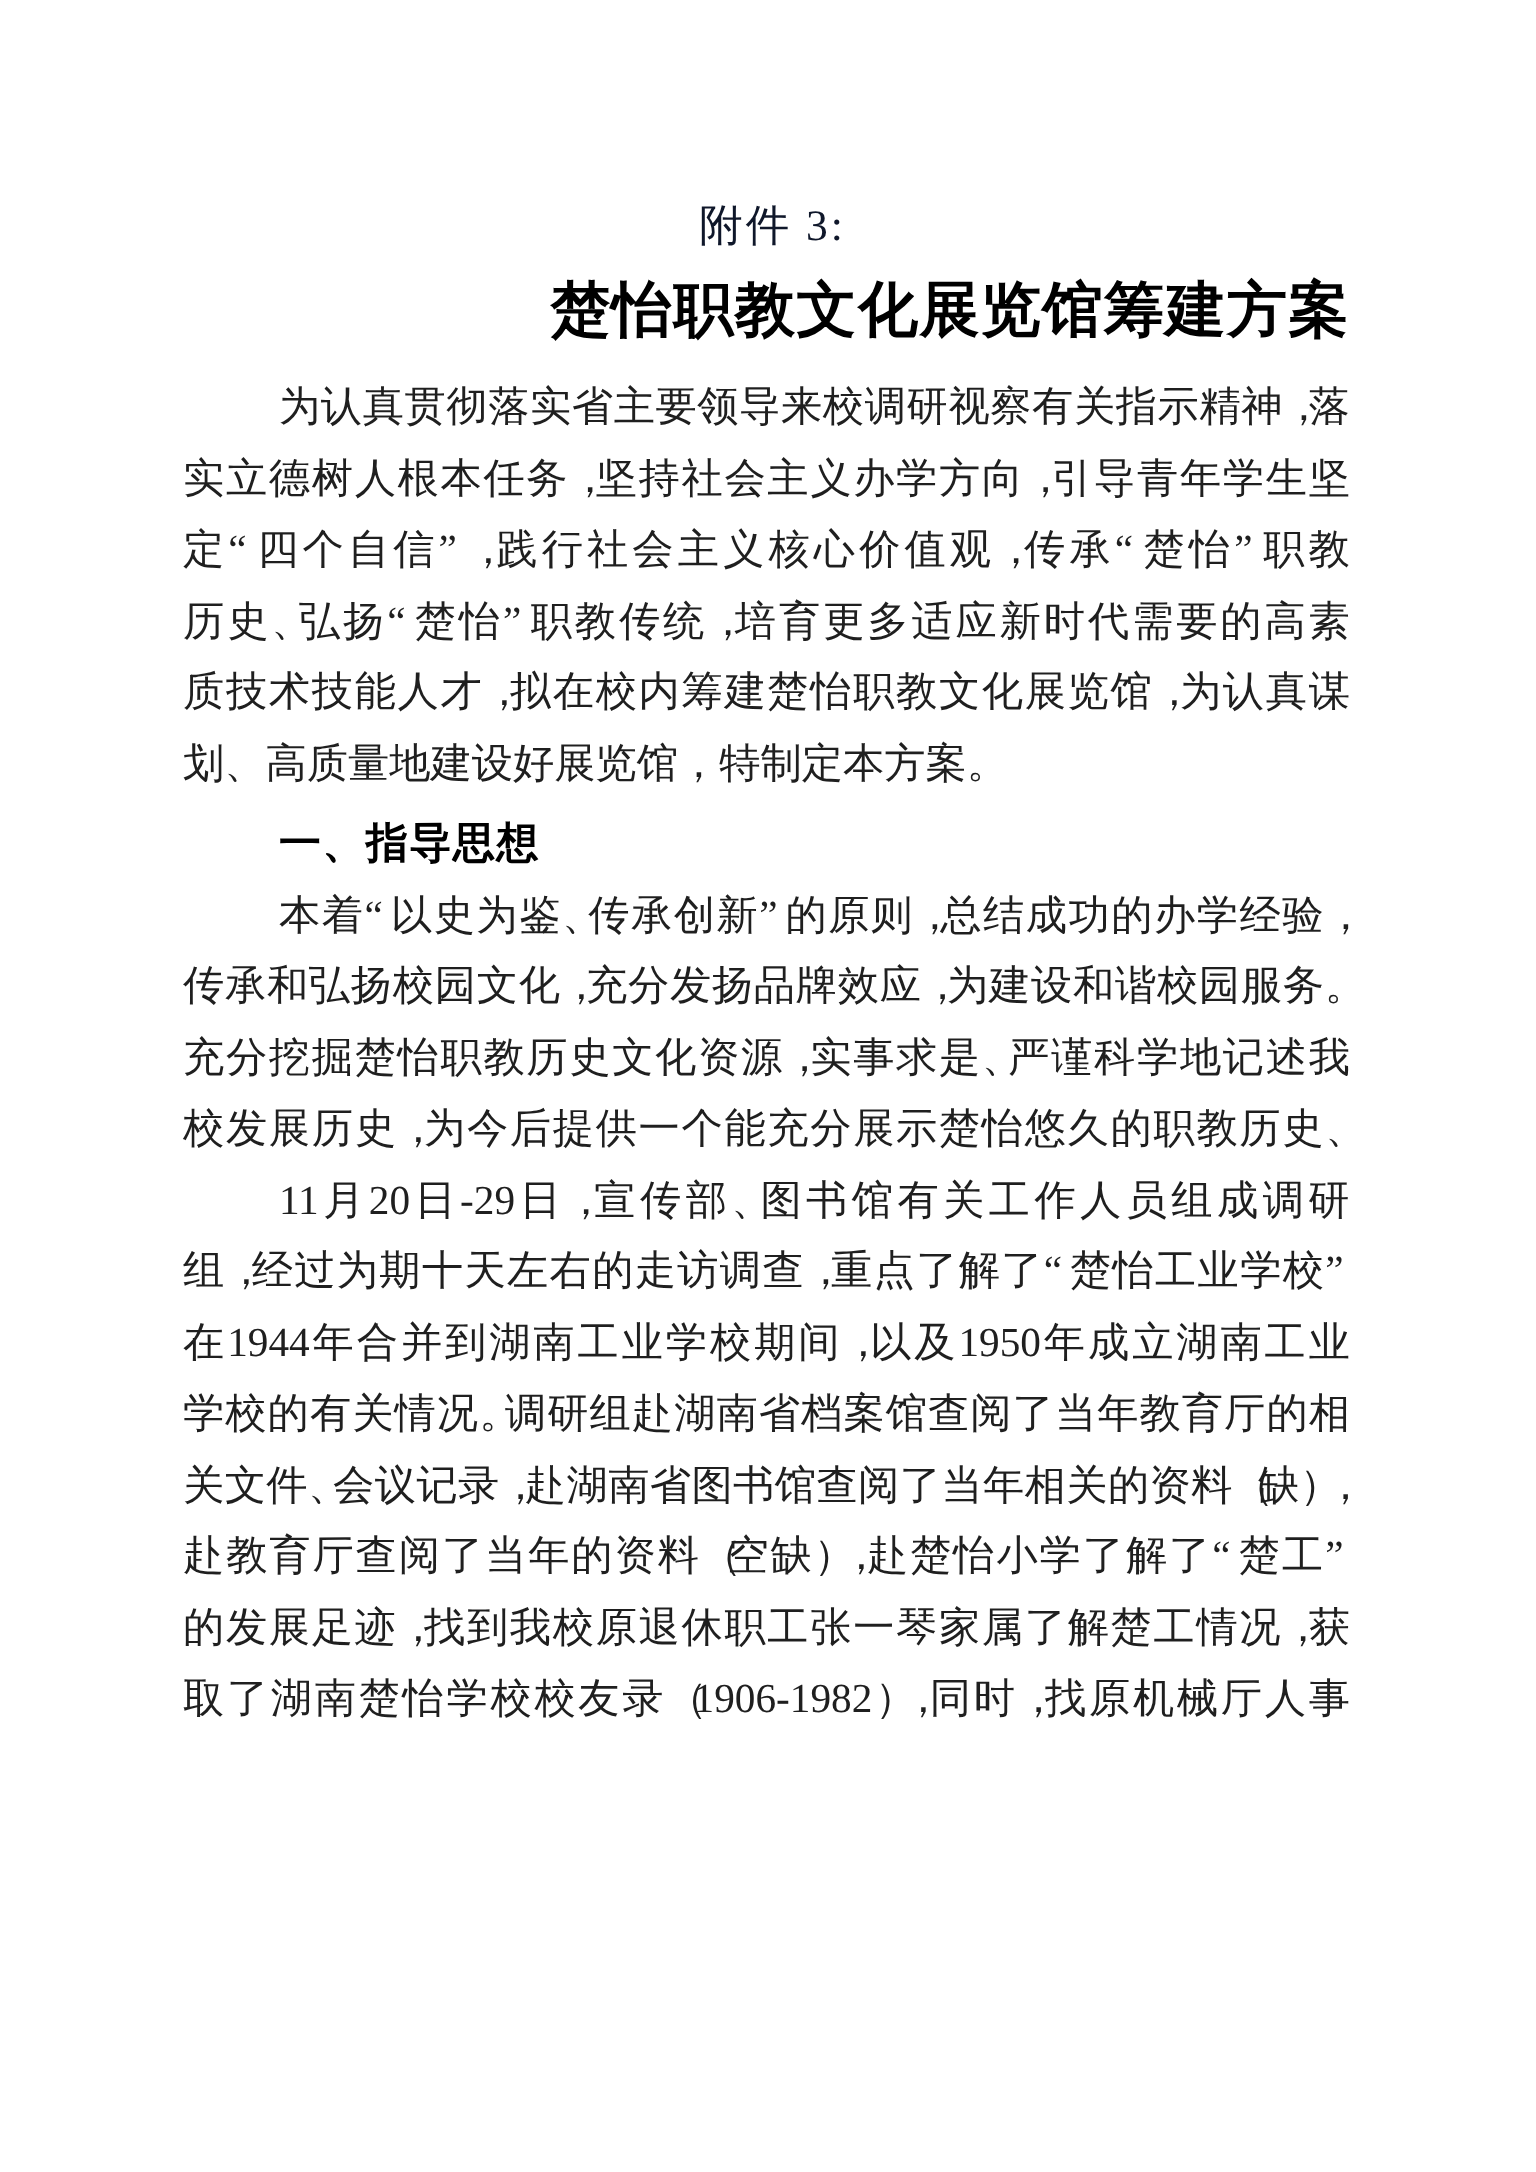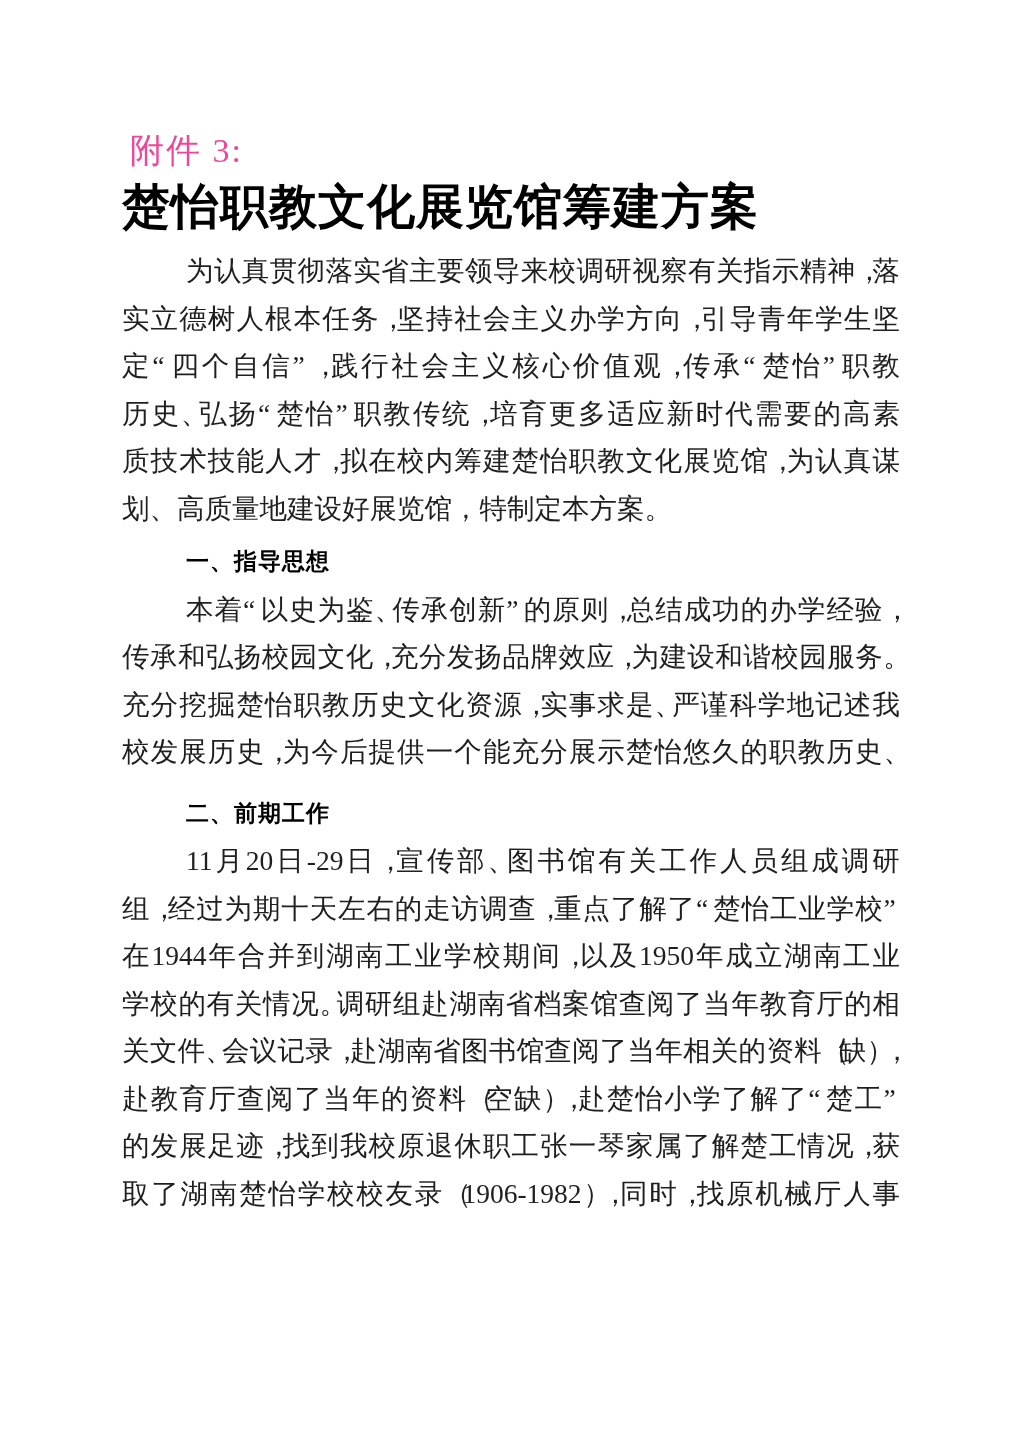--- a/index.html
+++ b/index.html
@@ -14,30 +14,31 @@
     position: relative;
     width: 1024px;
     height: 1448px;
     background: #ffffff;
     color: #1f1f1f;
     font-family: "Liberation Serif", "DejaVu Serif", serif;
     box-sizing: border-box;
     padding: 134px 124px 0 122px;
   }
   .attachment {
-    font-size: 34px;
+    font-size: 29px;
     line-height: 34px;
     padding-left: 8px;
-    color: #ec4899;
+    color: #0f172a;
     letter-spacing: 2px;
+    text-align: center;
   }
   .doc-title {
     margin: 14px 0 0 0;
-    text-align: left;
-    font-size: 48px;
+    text-align: right;
+    font-size: 40px;
     line-height: 50px;
     font-weight: 700;
     color: #000000;
     letter-spacing: 1px;
     font-family: Liberation Sans, sans-serif;
   }
   .body-block {
     margin-top: 15px;
   }
   .line {
@@ -52,21 +53,21 @@
     display: flex;
     justify-content: space-between;
     align-items: baseline;
   }
   .jline span { flex: 0 0 auto; }
   .jline .punct { width: 0.6em; overflow: visible; }
   .indent { padding-left: 64px; }
   .heading {
     font-family: "Liberation Sans", "DejaVu Sans", sans-serif;
     font-weight: 700;
-    font-size: 23px;
+    font-size: 28px;
     color: #000000;
     padding-left: 64px;
     letter-spacing: 1px;
   }
   .h1-gap { margin-top: 6px; }
   .h2-gap { margin-top: 14px; }
 </style>
 </head>
 <body>
 
@@ -343,21 +344,20 @@
         <span>悠</span>
         <span>久</span>
         <span>的</span>
         <span>职</span>
         <span>教</span>
         <span>历</span>
         <span>史</span>
         <span class="punct">、</span>
       </div>
 
-    <div class="line heading h2-gap">二、前期工作</div>
 
     <div class="line jline indent">
         <span>11 </span>
         <span>月</span>
         <span> 20 </span>
         <span>日</span>
         <span>-29 </span>
         <span>日</span>
         <span class="punct">，</span>
         <span>宣</span>

